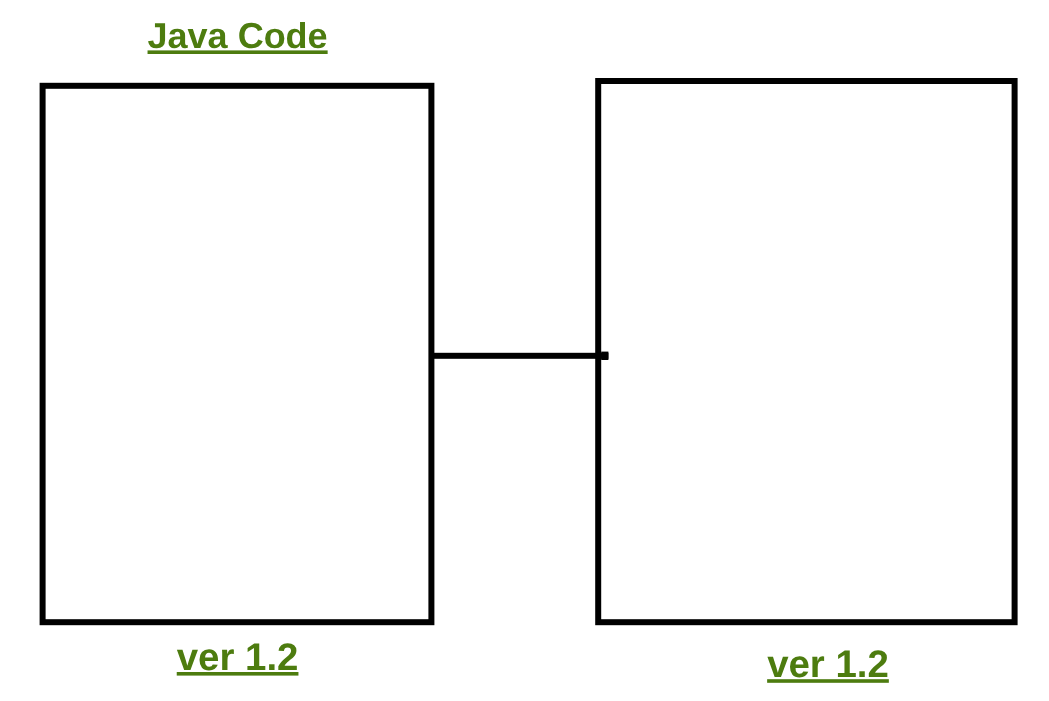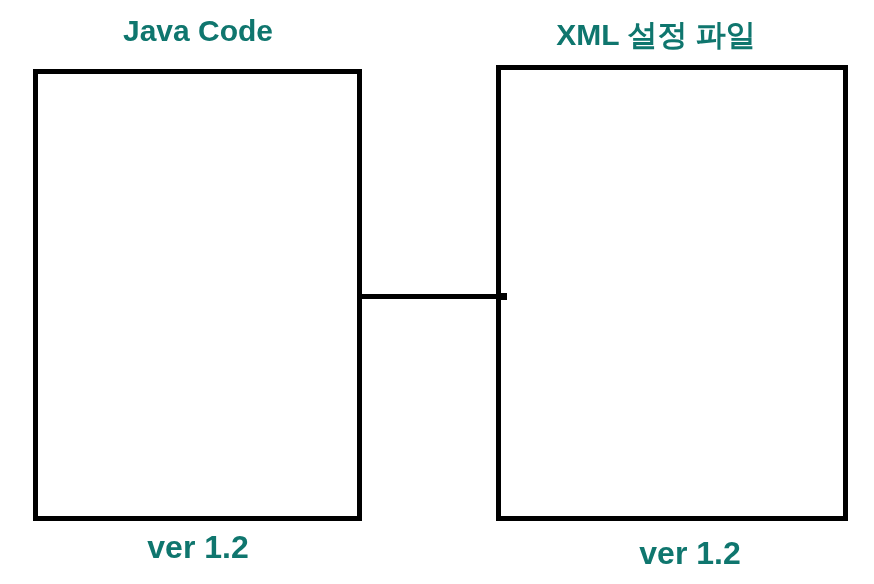--- a/index.html
+++ b/index.html
@@ -30,25 +30,26 @@
     height: 452px;
   }
   .box-right {
     left: 496px;
     top: 65px;
     width: 352px;
     height: 456px;
   }
   .label {
     position: absolute;
-    color: #0f766e;
+    color: #4d7c0f;
     font-weight: bold;
     text-align: center;
     white-space: nowrap;
     z-index: 3;
+    text-decoration: underline;
   }
   .title-left {
     left: 33px;
     top: 14px;
     width: 330px;
     font-size: 30px;
     line-height: 34px;
   }
   .title-right {
     left: 480px;
@@ -90,21 +91,20 @@
     z-index: 2;
   }
 </style>
 </head>
 <body>
 
 <div class="canvas">
 
   <div class="label title-left">Java Code</div>
 
-  <div class="label title-right">XML 설정 파일</div>
 
   <div class="box box-left"></div>
 
   <div class="box box-right"></div>
 
   <div class="connector"></div>
 
   <div class="nub"></div>
 
   <div class="label ver-left">ver 1.2</div>

